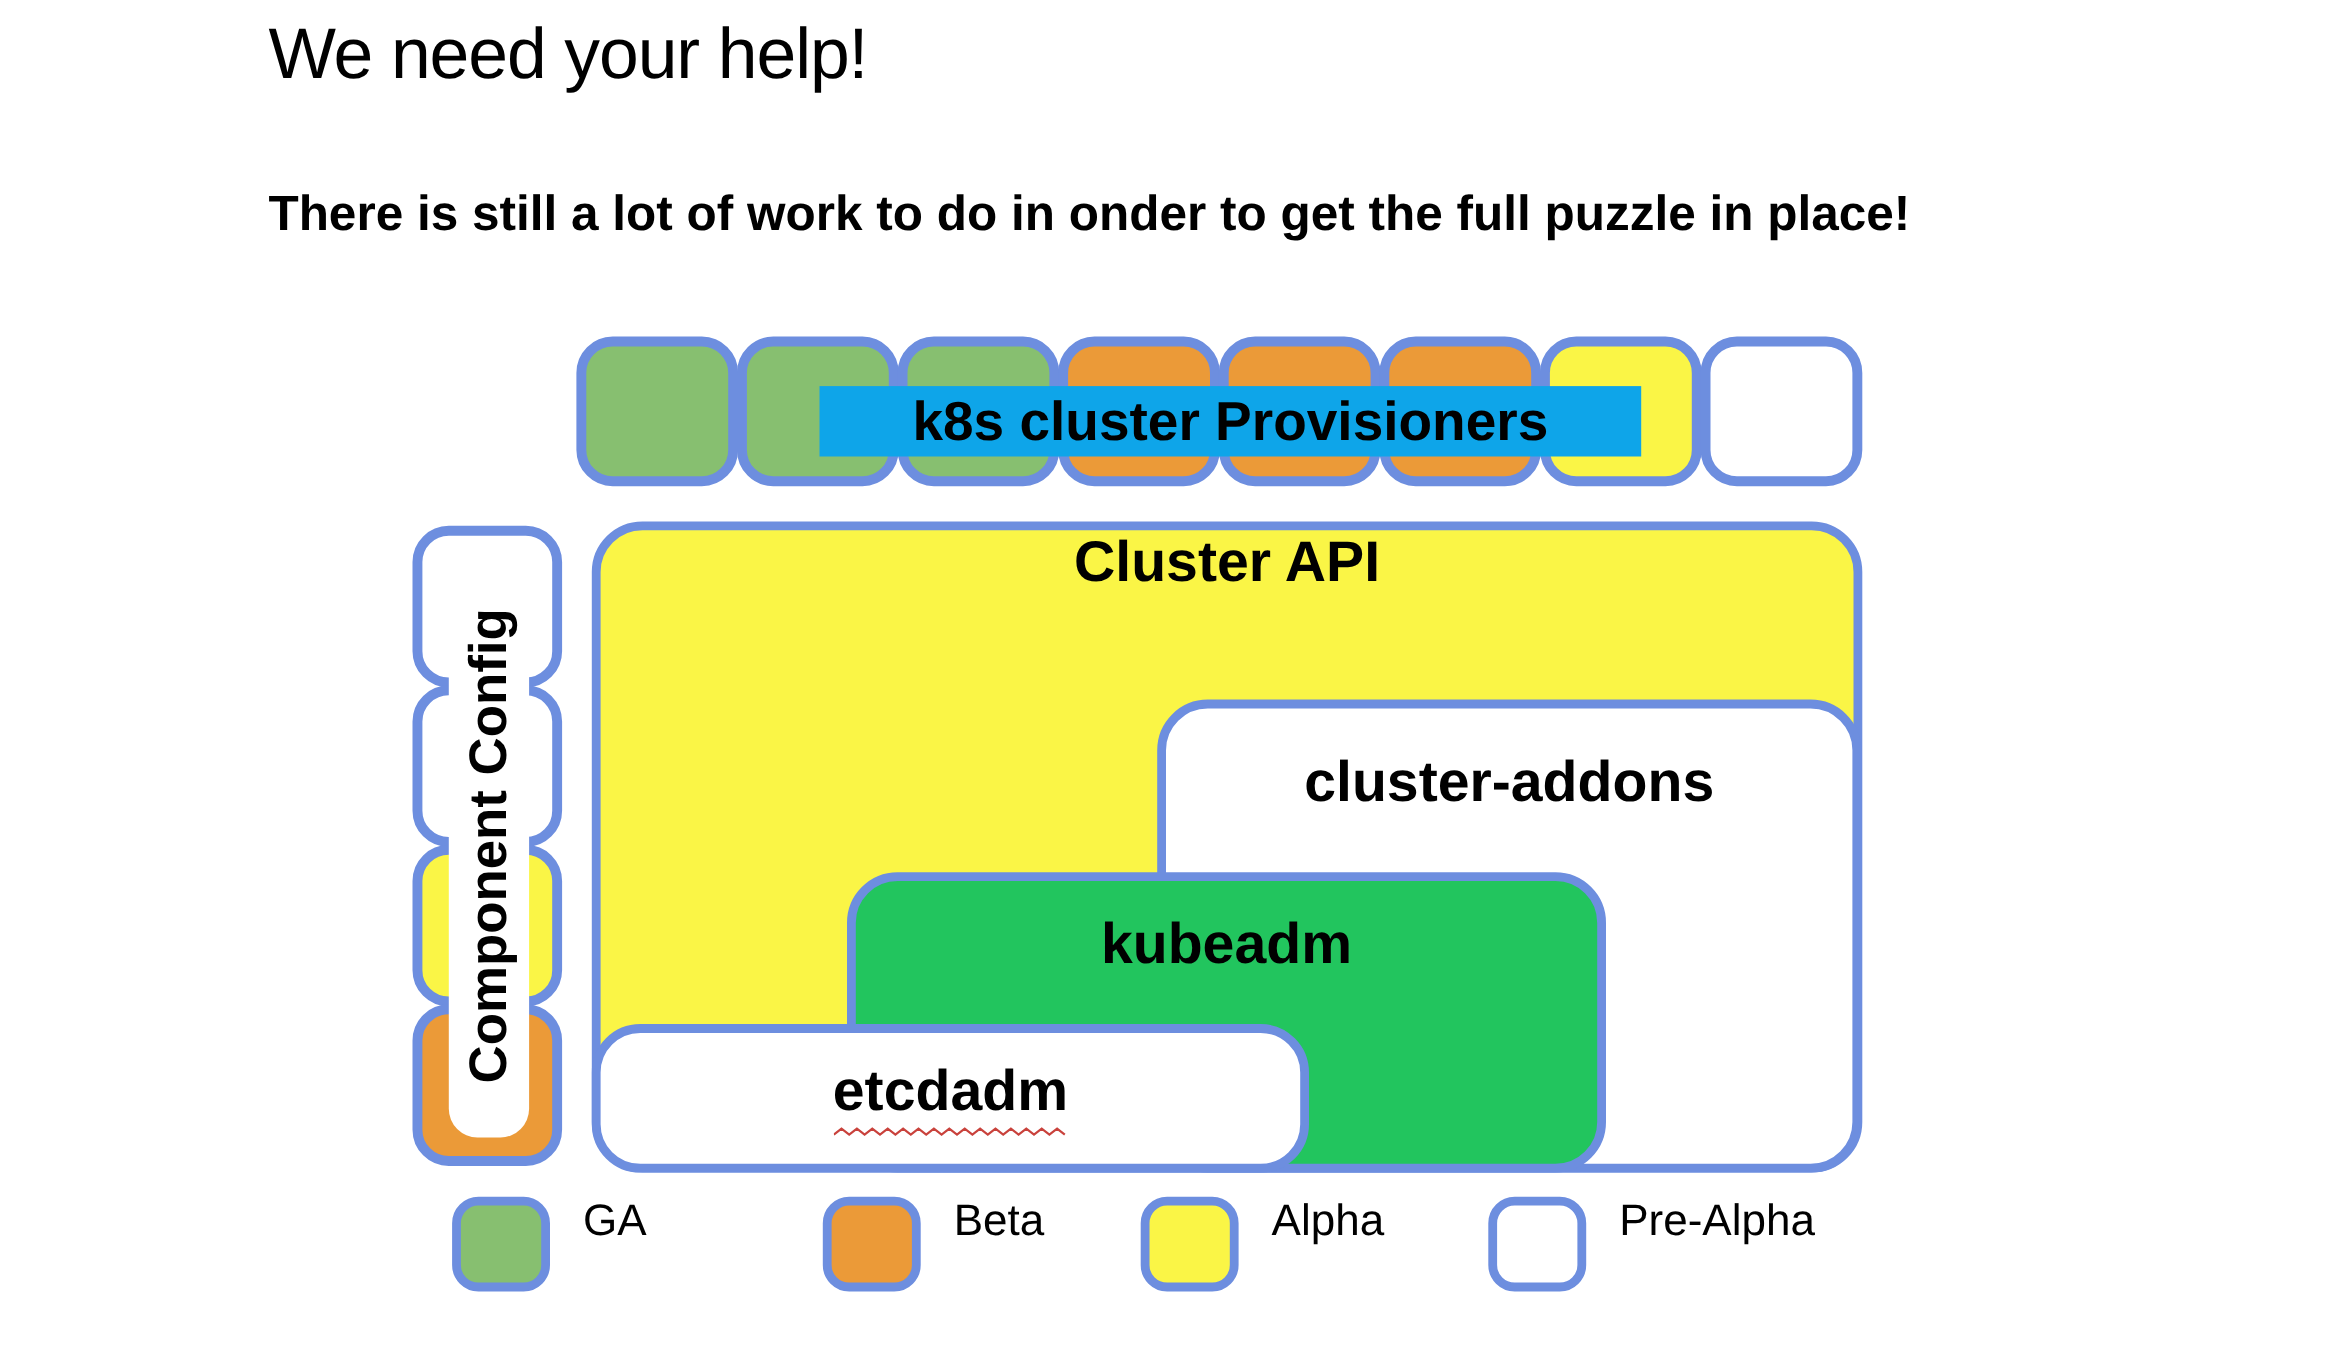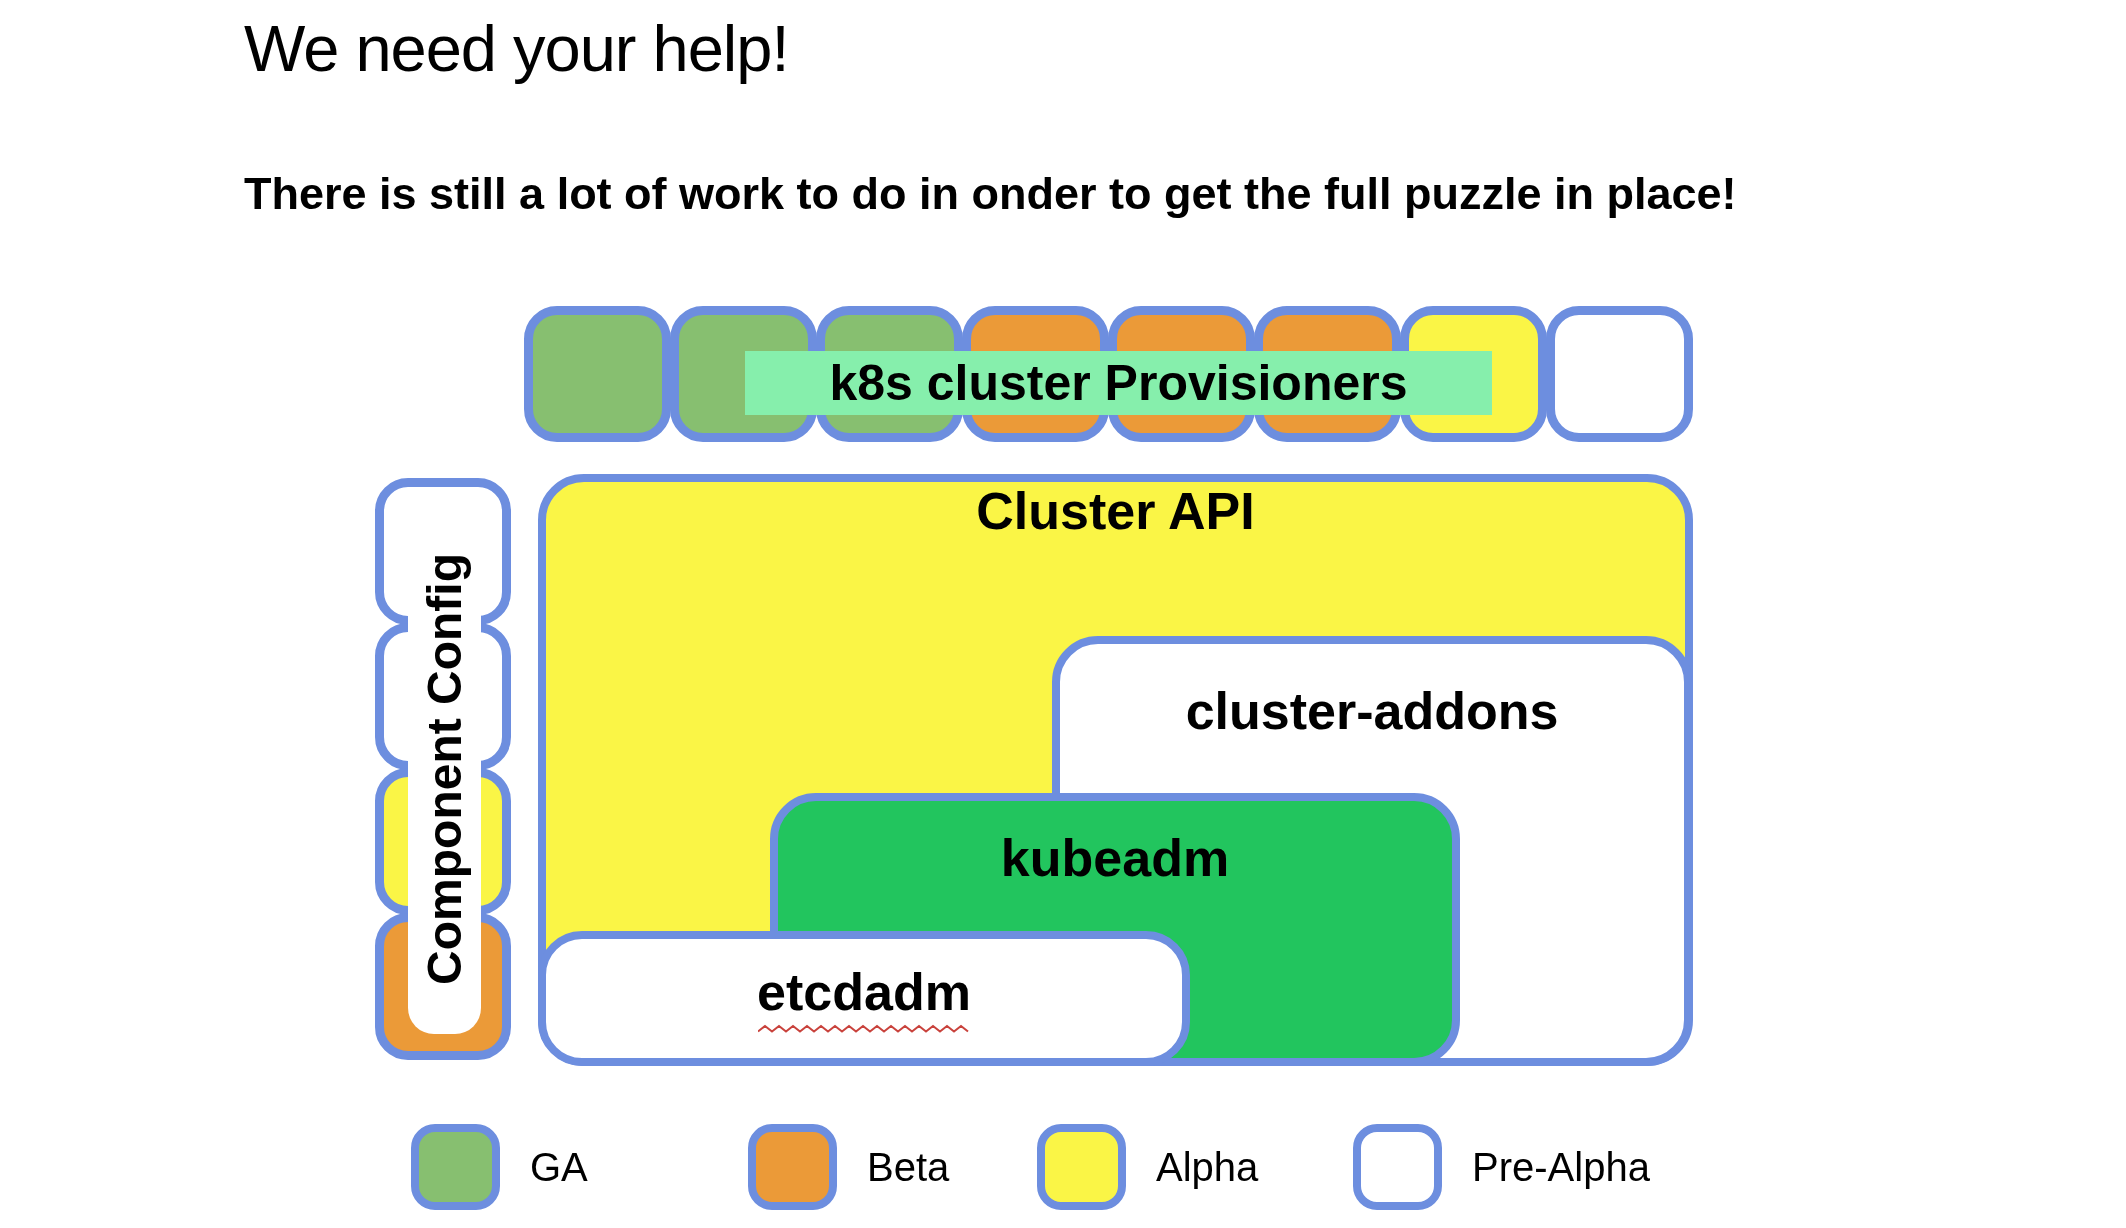--- a/index.html
+++ b/index.html
@@ -45,21 +45,21 @@
     border-radius: 33px;
     margin-right: -1px;
     flex: 0 0 auto;
   }
   .prov-label {
     position: absolute;
     left: 745px;
     top: 351px;
     width: 747px;
     height: 64px;
-    background: #86efac;
+    background: #0ea5e9;
     display: flex;
     align-items: center;
     justify-content: center;
     font-size: 50px;
     font-weight: 700;
     z-index: 6;
   }
 
   
   .left-col {
@@ -120,23 +120,23 @@
   .block-kubeadm       { left: 770px;  top: 793px; width: 690px;  height: 273px; z-index: 3; }
   .block-kubeadm .block-label { padding-top: 28px; }
   .block-etcdadm       { left: 538px;  top: 931px; width: 652px;  height: 135px; z-index: 4; border-radius: 44px;
                          display: flex; flex-direction: column; align-items: center; justify-content: center; }
   .block-etcdadm .block-label { padding-top: 0; }
   .squiggle { display: block; margin-top: 1px; }
 
   
   .legend-item {
     position: absolute;
-    top: 1124px;
-    display: flex;
-    align-items: center;
+    top: 1088px;
+    display: flex;
+    align-items: flex-start;
   }
   .swatch {
     box-sizing: border-box;
     width: 89px;
     height: 86px;
     border: 8px solid var(--blue);
     border-radius: 24px;
   }
   .legend-text {
     margin-left: 30px;

